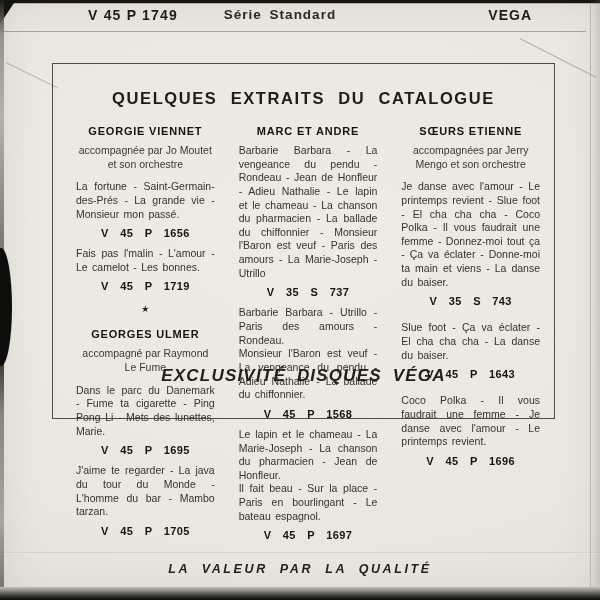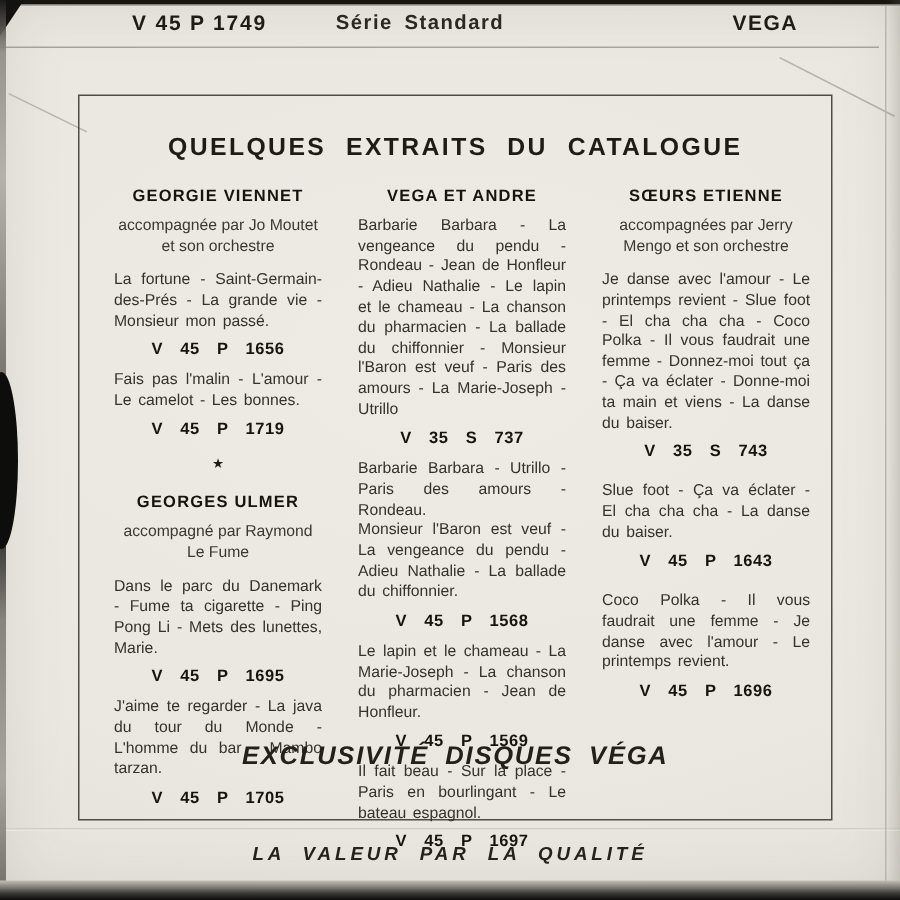--- a/index.html
+++ b/index.html
@@ -29,21 +29,21 @@
   .right-shade{position:absolute;top:0;right:0;bottom:10px;width:9px;background:linear-gradient(90deg,rgba(0,0,0,0),rgba(120,115,105,.20));}
   .bottom-emboss{position:absolute;left:0;right:0;top:552px;height:2px;background:linear-gradient(180deg,#c8c5bd,#f2f0e9);opacity:.9;}
   .bottom-band{position:absolute;left:0;right:0;bottom:0;height:13px;
     background:linear-gradient(180deg,#c2bfb7 0%,#8a8780 30%,#3c3b36 65%,#0b0b0a 100%);}
   
   .header{position:absolute;top:7px;left:0;right:0;height:20px;color:#1d1c16;}
   .hdr-cat{position:absolute;left:88px;font-weight:bold;font-size:14px;letter-spacing:1.2px;}
   .hdr-series{position:absolute;left:0;right:40px;text-align:center;font-weight:600;font-size:13.5px;letter-spacing:1px;word-spacing:3px;color:#2a2922;}
   .hdr-brand{position:absolute;right:68px;font-weight:bold;font-size:14px;letter-spacing:1px;}
   
-  .box{position:absolute;left:52px;top:63px;width:503px;height:484px;border:1.5px solid #4e4c45;box-sizing:border-box;}
+  .box{position:absolute;left:52px;top:63px;width:503px;height:356px;border:1.5px solid #4e4c45;box-sizing:border-box;}
   .title{margin-top:25px;text-align:center;font-weight:bold;font-size:16.5px;letter-spacing:1.6px;word-spacing:7px;color:#1d1c16;}
   .cols{display:flex;gap:24px;padding:14px 14px 0 23px;box-sizing:border-box;}
   .col{width:150px;font-size:10.5px;color:#34332b;}
   .artist{text-align:center;font-weight:bold;font-size:11px;letter-spacing:.8px;margin:3px 0 7px;color:#15140e;}
   .credit{text-align:center;font-size:10.5px;line-height:1.3;margin:0 0 9px;color:#3a392f;}
   .tracks{text-align:justify;line-height:1.3;margin:0;word-spacing:1.5px;}
   .ref{text-align:center;font-weight:bold;font-size:11px;word-spacing:8px;letter-spacing:.4px;margin:6px 0 8px;color:#15140e;}
   .col3 .ref{margin-bottom:14px;}
   .star{text-align:center;font-size:9px;margin:12px 0 14px;color:#1d1c16;}
   .exclusivity{position:absolute;bottom:32px;left:0;right:0;text-align:center;
@@ -79,28 +79,27 @@
           <div class="ref">V 45 P 1719</div>
           <div class="star">★</div>
           <div class="artist">GEORGES ULMER</div>
           <div class="credit">accompagné par Raymond Le Fume</div>
           <div class="tracks">Dans le parc du Danemark - Fume ta cigarette - Ping Pong Li - Mets des lunettes, Marie.</div>
           <div class="ref">V 45 P 1695</div>
           <div class="tracks">J'aime te regarder - La java du tour du Monde - L'homme du bar - Mambo tarzan.</div>
           <div class="ref">V 45 P 1705</div>
         </div>
         <div class="col col2">
-          <div class="artist">VEGA ET ANDRE</div>
+          <div class="artist">MARC ET ANDRE</div>
           <div class="tracks">Barbarie Barbara - La vengeance du pendu - Rondeau - Jean de Honfleur - Adieu Nathalie - Le lapin et le chameau - La chanson du pharmacien - La ballade du chiffonnier - Monsieur l'Baron est veuf - Paris des amours - La Marie-Joseph - Utrillo</div>
           <div class="ref">V 35 S 737</div>
           <div class="tracks">Barbarie Barbara - Utrillo - Paris des amours - Rondeau.</div>
           <div class="tracks">Monsieur l'Baron est veuf - La vengeance du pendu - Adieu Nathalie - La ballade du chiffonnier.</div>
           <div class="ref">V 45 P 1568</div>
           <div class="tracks">Le lapin et le chameau - La Marie-Joseph - La chanson du pharmacien - Jean de Honfleur.</div>
-          <div class="ref">V 45 P 1569</div>
           <div class="tracks">Il fait beau - Sur la place - Paris en bourlingant - Le bateau espagnol.</div>
           <div class="ref">V 45 P 1697</div>
         </div>
         <div class="col col3">
           <div class="artist">SŒURS ETIENNE</div>
           <div class="credit">accompagnées par Jerry Mengo et son orchestre</div>
           <div class="tracks">Je danse avec l'amour - Le printemps revient - Slue foot - El cha cha cha - Coco Polka - Il vous faudrait une femme - Donnez-moi tout ça - Ça va éclater - Donne-moi ta main et viens - La danse du baiser.</div>
           <div class="ref">V 35 S 743</div>
           <div class="tracks">Slue foot - Ça va éclater - El cha cha cha - La danse du baiser.</div>
           <div class="ref">V 45 P 1643</div>

